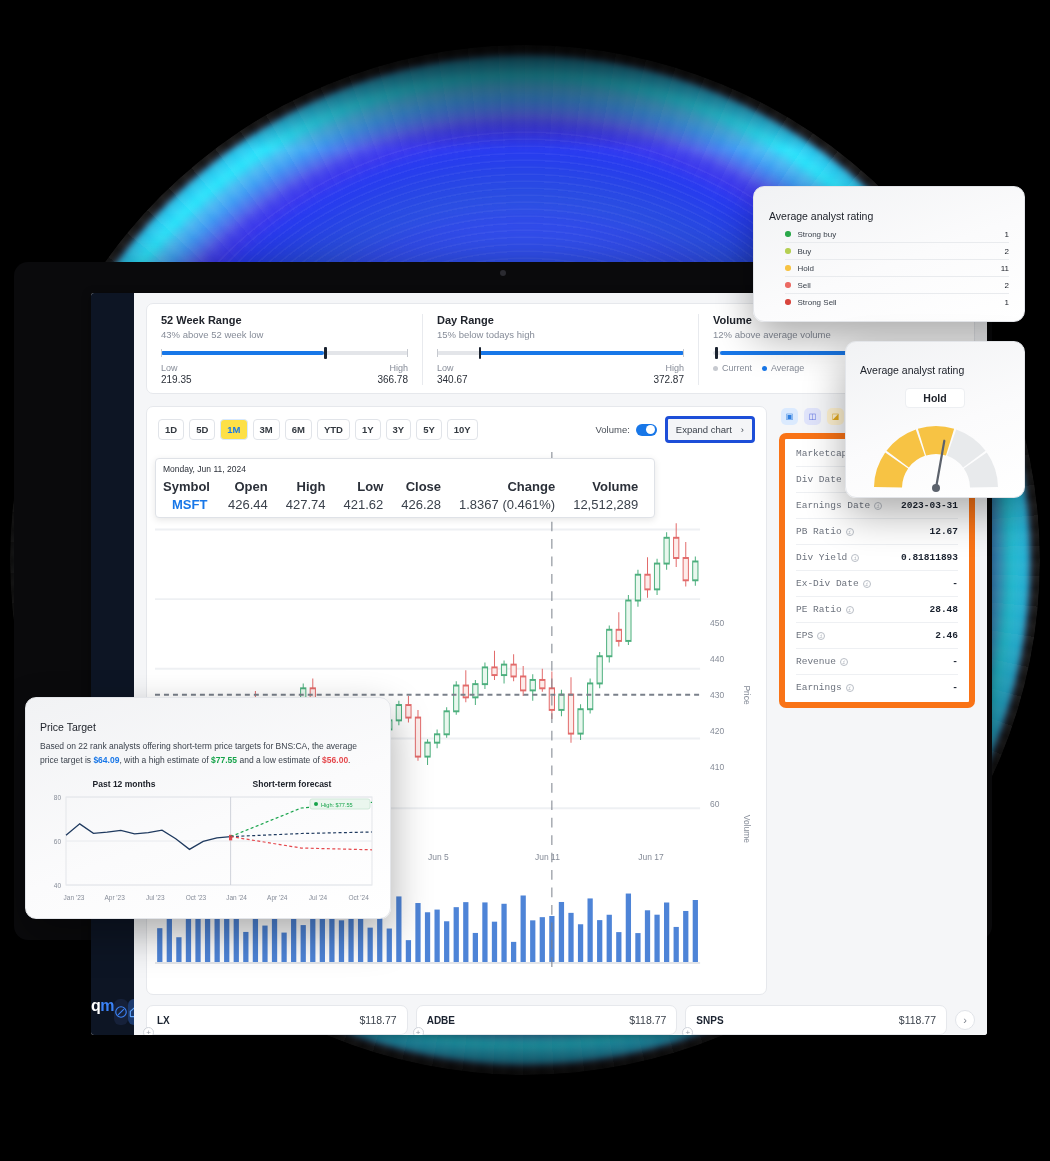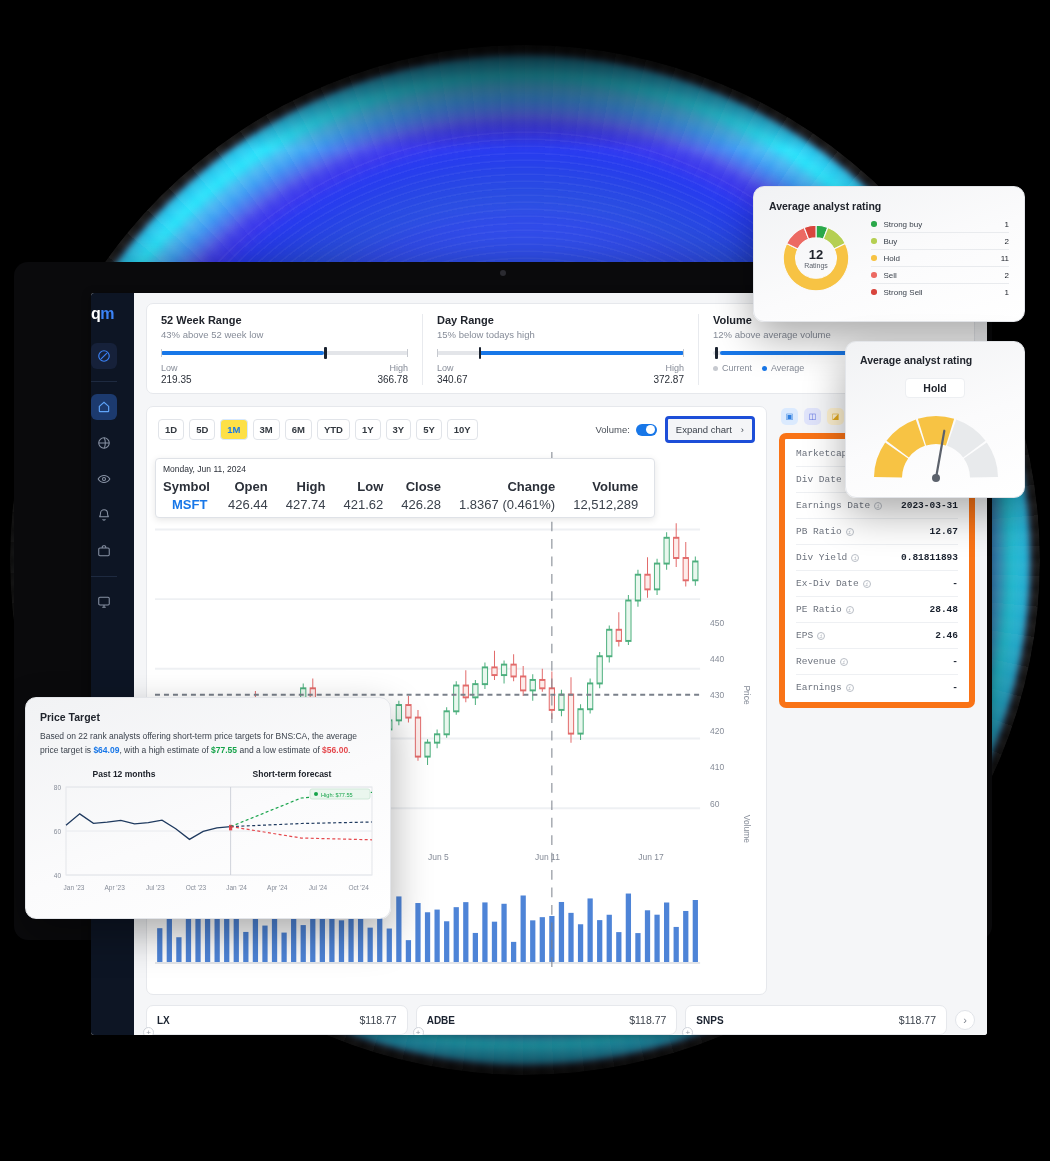--- a/index.html
+++ b/index.html
@@ -49,21 +49,21 @@
   #screen { position:absolute; left:77px; top:31px; width:896px; height:742px;
     background:#f7f8fa; border-radius:3px; overflow:hidden; display:flex;
     box-shadow:0 2px 10px rgba(0,0,0,.4); }
   #stand-neck { position:absolute; left:50%; top:916px; width:186px; height:88px; margin-left:-60px;
     background:linear-gradient(#c8ced8,#8e96a4); }
   #stand-base { position:absolute; left:50%; top:1000px; width:240px; height:16px; margin-left:-88px;
     border-radius:0 0 10px 10px; background:linear-gradient(#aab2c0,#78808e); }
 
   
   #sidebar { width:43px; background:#0d1524; flex:0 0 43px;
-    display:flex; flex-direction:column; align-items:flex-start; padding-top:12px; }
+    display:flex; flex-direction:row; align-items:flex-end; padding-top:12px; }
   #logo { font-size:16px; font-weight:bold; letter-spacing:-.5px; margin-bottom:20px; }
   #logo .q { color:#fff; } #logo .m { color:#3b82f6; }
   .side-btn { width:26px; height:26px; border-radius:6px; display:flex;
     align-items:center; justify-content:center; margin-bottom:10px; }
   .side-btn.box { background:#16213a; }
   .side-btn.active { background:#1c3a6e; }
   .side-btn svg { width:14px; height:14px; }
   .side-div { width:26px; height:1px; background:#1e2a40; margin:2px 0 12px; }
 
   
@@ -139,21 +139,21 @@
   .tick-px { font-size:10.5px; color:#3b424c; }
   .tick-plus { position:absolute; left:-4px; bottom:-4px; width:11px; height:11px; border-radius:50%;
     border:1px solid #cfd3da; background:#fff; color:#9aa0aa; font-size:8px; line-height:9px;
     text-align:center; }
   #tick-next { width:20px; height:20px; border-radius:50%; border:1px solid #e1e4e9; background:#fff;
     color:#7c828c; font-size:11px; line-height:18px; text-align:center; flex:0 0 20px; }
 
   
   .float { position:absolute; background:linear-gradient(160deg,#f1f2f4,#fbfbfc 55%,#ffffff);
     border:1px solid #e3e5e9; border-radius:11px; box-shadow:0 16px 40px rgba(0,0,0,.33); }
-  .float-title { font-size:10.5px; font-weight:bold; color:#20242c; }
+  .float-title { font-size:10.5px; font-weight:normal; color:#20242c;margin-top:10px; }
 
   #card-analyst { left:753px; top:186px; width:272px; height:136px; padding:13px 15px; }
   #analyst-body { display:flex; align-items:center; margin-top:4px; }
   #donut-wrap { position:relative; width:78px; height:78px; margin-left:8px; }
   #donut-center { position:absolute; inset:0; display:flex; flex-direction:column;
     align-items:center; justify-content:center; }
   #donut-center .num { font-size:13px; font-weight:bold; color:#20242c; }
   #donut-center .lab { font-size:7px; color:#5c626c; }
   #legend { flex:1; margin-left:16px; }
   .lg-row { display:flex; align-items:center; font-size:8px; color:#3b424c;
@@ -653,35 +653,20 @@
         <div id="tick-next">›</div>
       </div>
 
     </div>
   </div>
 </div>
 
 <div class="float" id="card-analyst">
   <div class="float-title">Average analyst rating</div>
   <div id="analyst-body">
-    <div id="donut-wrap">
-      <svg viewBox="0 0 100 100" width="78" height="78">
-        <g id="donut-g">
-            <path d="M 50 8 A 42 42 0 0 1 65.17214997986042 10.836166365017057 L 59.39228332086597 25.755722035486748 A 26 26 0 0 0 50 24 Z" fill="#2aa84a" stroke="#fafafb" stroke-width="1.4"></path>
-            <path d="M 65.17214997986042 10.836166365017057 A 42 42 0 0 1 87.59685823691262 31.27898905738539 L 73.27424557523162 38.41080274981 A 26 26 0 0 0 59.39228332086597 25.755722035486748 Z" fill="#b5cf52" stroke="#fafafb" stroke-width="1.4"></path>
-            <path d="M 87.59685823691262 31.27898905738539 A 42 42 0 1 1 12.403141763087383 31.27898905738538 L 26.725754424768382 38.410802749809996 A 26 26 0 1 0 73.27424557523162 38.41080274981 Z" fill="#f7c344" stroke="#fafafb" stroke-width="1.4"></path>
-            <path d="M 12.403141763087383 31.27898905738538 A 42 42 0 0 1 34.82785002013961 10.836166365017043 L 40.60771667913404 25.75572203548674 A 26 26 0 0 0 26.725754424768382 38.410802749809996 Z" fill="#ec6a63" stroke="#fafafb" stroke-width="1.4"></path>
-            <path d="M 34.82785002013961 10.836166365017043 A 42 42 0 0 1 49.99999999999999 8 L 49.99999999999999 24 A 26 26 0 0 0 40.60771667913404 25.75572203548674 Z" fill="#d8453d" stroke="#fafafb" stroke-width="1.4"></path>
-          </g>
-      </svg>
-      <div id="donut-center">
-        <span class="num">12</span>
-        <span class="lab">Ratings</span>
-      </div>
-    </div>
     <div id="legend">
       <div class="lg-row">
           <span class="lg-dot" style="background:#2aa84a"></span>
           <span>Strong buy</span>
           <span class="lg-val">1</span>
         </div>
       <div class="lg-row">
           <span class="lg-dot" style="background:#b5cf52"></span>
           <span>Buy</span>
           <span class="lg-val">2</span>

